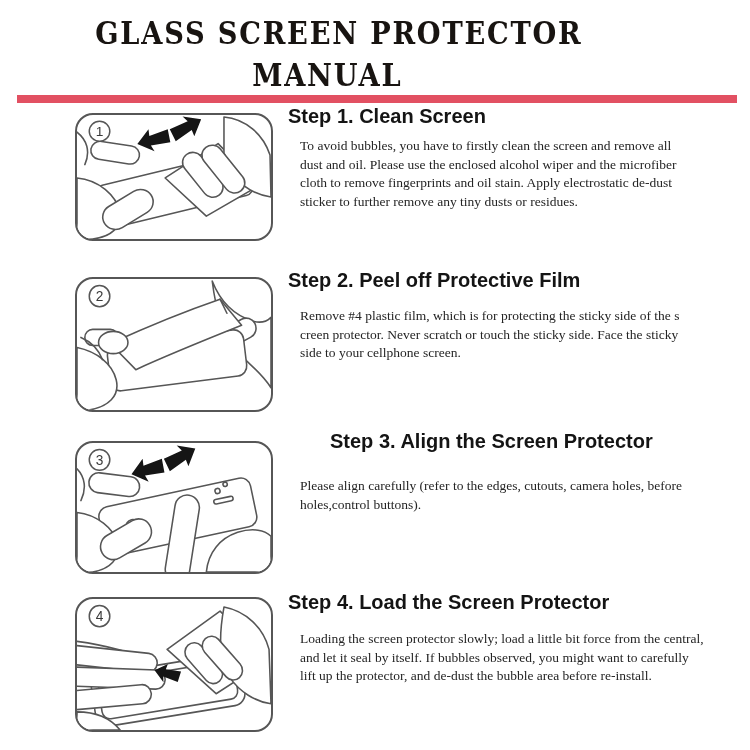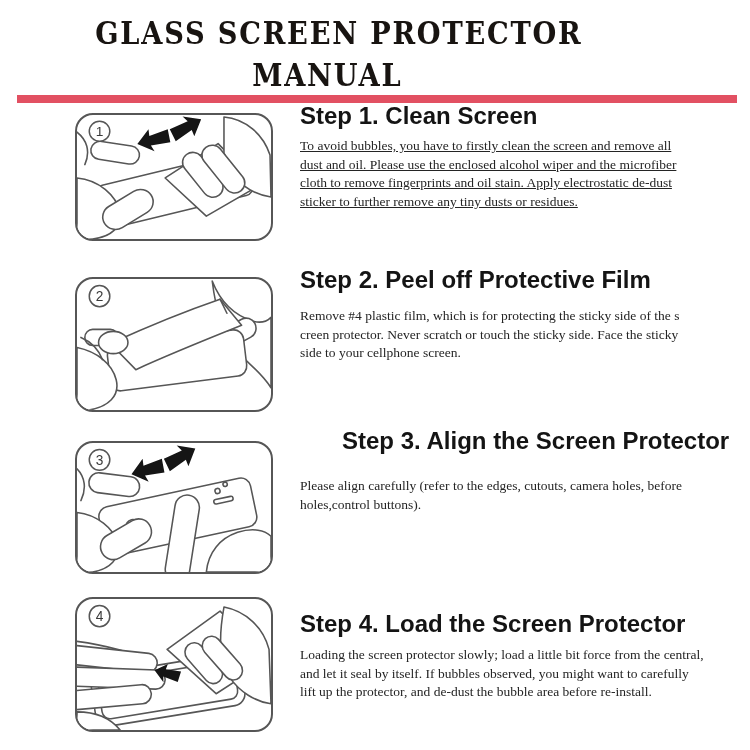--- a/index.html
+++ b/index.html
@@ -22,30 +22,30 @@
     position:absolute;left:75px;width:198px;background:#fff;
     border:2px solid #565656;border-radius:18px;overflow:hidden;
     box-sizing:border-box;
   }
   .frame svg{position:absolute;left:0;top:0;width:100%;height:100%;}
   .f1{top:113px;height:128px;}
   .f2{top:277px;height:135px;}
   .f3{top:441px;height:133px;}
   .f4{top:597px;height:135px;}
   .step-heading{
-    position:absolute;left:300px;width:440px;
-    font-size:24px;font-weight:700;color:#141414;line-height:26px;
+    position:absolute;left:288px;width:440px;
+    font-size:20px;font-weight:700;color:#141414;line-height:26px;
   }
-  .h1{top:103px;} .h2{top:267px;} .h3{top:428px;margin-left:42px;} .h4{top:589px;margin-top:22px;}
+  .h1{top:103px;} .h2{top:267px;} .h3{top:428px;margin-left:42px;} .h4{top:589px;}
   .step-body{
     position:absolute;left:300px;width:450px;
     font-family:"Liberation Serif", serif;font-size:13.5px;line-height:18.6px;
     color:#242424;white-space:pre-line;
   }
-  .b1{top:137px;text-decoration:underline;} .b2{top:307px;} .b3{top:477px;} .b4{top:646px;}
+  .b1{top:137px;} .b2{top:307px;} .b3{top:477px;} .b4{top:630px;}
   .art{stroke:#565656;stroke-width:1.6;fill:#ffffff;stroke-linejoin:round;stroke-linecap:round;}
   .art .ln{fill:none;}
   .arrow{fill:#151515;stroke:none;}
   .num-circle{fill:#ffffff;stroke:#565656;stroke-width:1.5;}
   .num-text{font-family:"Liberation Sans",sans-serif;font-size:14px;fill:#3a3a3a;stroke:none;}
 </style>
 </head>
 <body>
 
 <div class="title-block">

